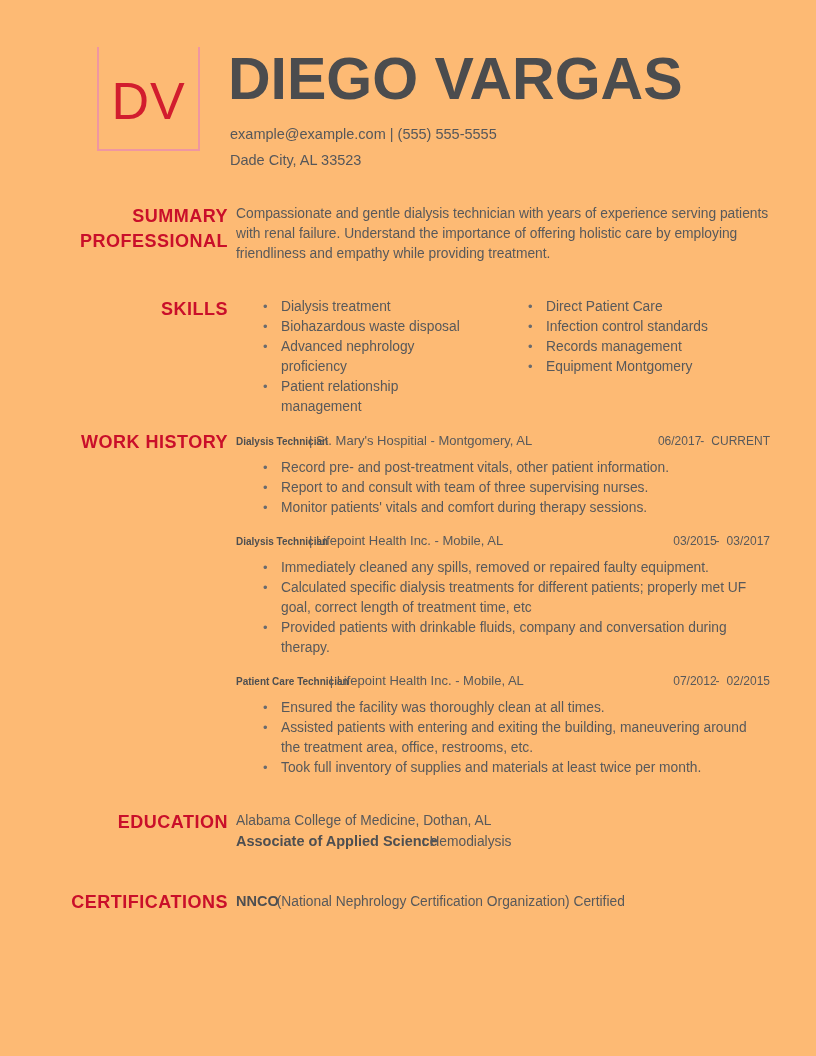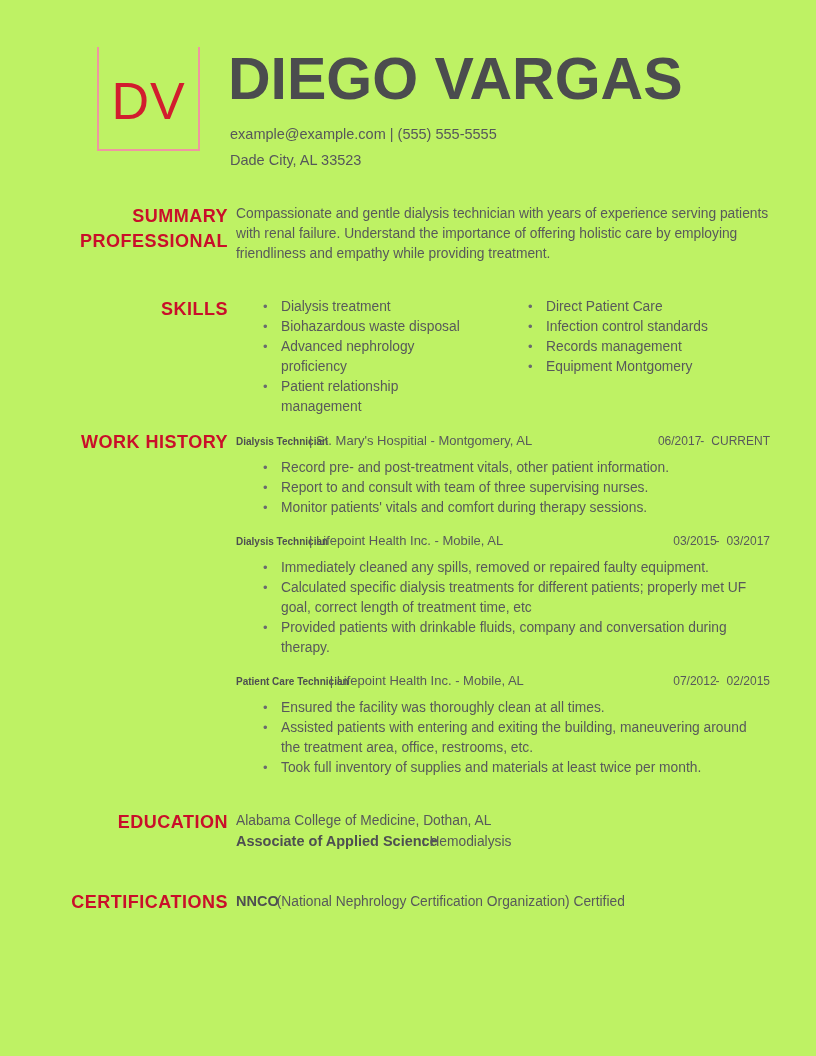--- a/index.html
+++ b/index.html
@@ -3,21 +3,21 @@
 <meta charset="utf-8">
 <style>
   * { margin: 0; padding: 0; box-sizing: border-box; }
   html, body { background: #ffffff; }
   body { font-family: "Liberation Sans", "DejaVu Sans", sans-serif; }
 
   .page {
     position: relative;
     width: 816px;
     height: 1056px;
-    background: #bef264;
+    background: #fdba74;
     overflow: hidden;
     margin: 0 auto;
     color: #58595b;
   }
 
   
   .monogram-box {
     position: absolute;
     left: 97px; top: 47px;
     width: 103px; height: 104px;

